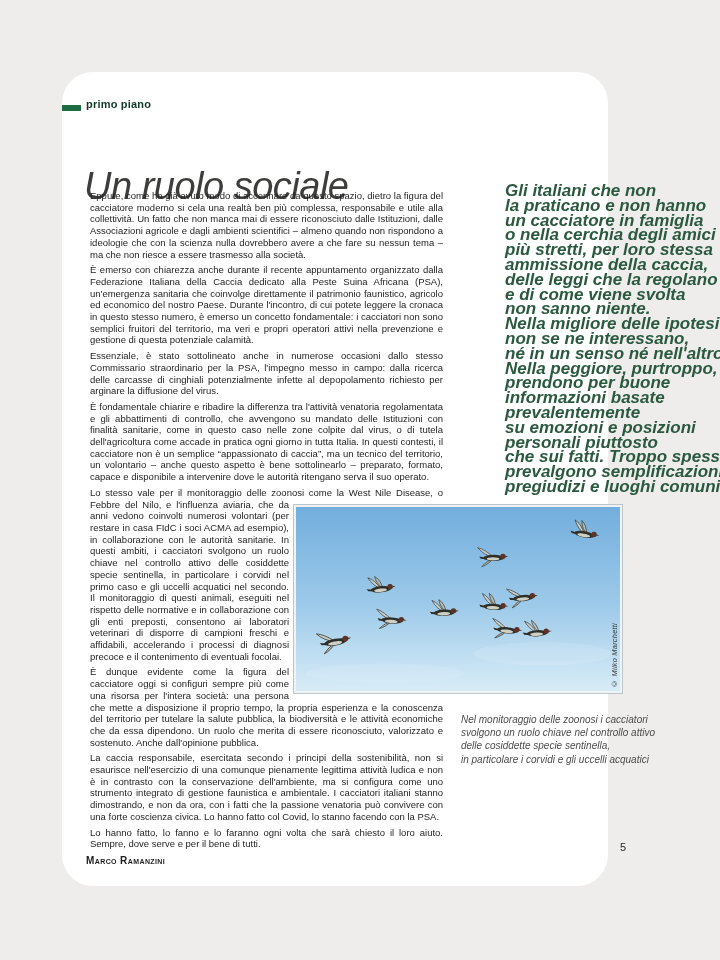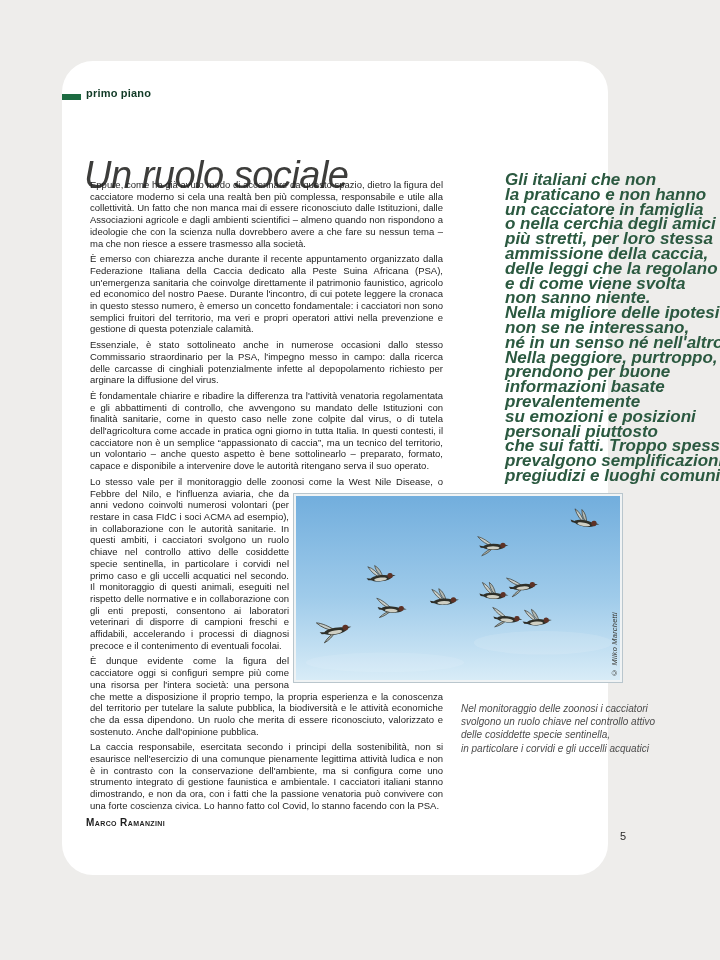--- a/index.html
+++ b/index.html
@@ -4,21 +4,21 @@
 <style>
   html,body{margin:0;padding:0;}
   body{
     width:720px;height:960px;
     background:#eeedeb;
     font-family:"Liberation Sans", sans-serif;
     position:relative;overflow:hidden;
     -webkit-font-smoothing:antialiased;
   }
   .page{
-    position:absolute;left:62px;top:61px;width:546px;height:814px;
+    position:absolute;left:62px;top:72px;width:546px;height:814px;
     background:#ffffff;
     border-radius:31px;
   }
   
   .kicker-bar{
     position:absolute;left:0;top:33px;width:19px;height:6px;
     background:#1c6b41;
   }
   .kicker-label{
     position:absolute;left:24px;top:26px;
@@ -91,20 +91,21 @@
     <div class="spacer-top"></div>
     <div class="spacer-photo"></div>
     <div id="paras">
         <p>Eppure, come ho già avuto modo di accennare da questo spazio, dietro la figura del cacciatore moderno si cela una realtà ben più complessa, responsabile e utile alla collettività. Un fatto che non manca mai di essere riconosciuto dalle Istituzioni, dalle Associazioni agricole e dagli ambienti scientifici – almeno quando non rispondono a ideologie che con la scienza nulla dovrebbero avere a che fare su nessun tema – ma che non riesce a essere trasmesso alla società.</p>
         <p>È emerso con chiarezza anche durante il recente appuntamento organizzato dalla Federazione Italiana della Caccia dedicato alla Peste Suina Africana (PSA), un'emergenza sanitaria che coinvolge direttamente il patrimonio faunistico, agricolo ed economico del nostro Paese. Durante l'incontro, di cui potete leggere la cronaca in questo stesso numero, è emerso un concetto fondamentale: i cacciatori non sono semplici fruitori del territorio, ma veri e propri operatori attivi nella prevenzione e gestione di questa potenziale calamità.</p>
         <p>Essenziale, è stato sottolineato anche in numerose occasioni dallo stesso Commissario straordinario per la PSA, l'impegno messo in campo: dalla ricerca delle carcasse di cinghiali potenzialmente infette al depopolamento richiesto per arginare la diffusione del virus.</p>
         <p>È fondamentale chiarire e ribadire la differenza tra l'attività venatoria regolamentata e gli abbattimenti di controllo, che avvengono su mandato delle Istituzioni con finalità sanitarie, come in questo caso nelle zone colpite dal virus, o di tutela dell'agricoltura come accade in pratica ogni giorno in tutta Italia. In questi contesti, il cacciatore non è un semplice “appassionato di caccia”, ma un tecnico del territorio, un volontario – anche questo aspetto è bene sottolinearlo – preparato, formato, capace e disponibile a intervenire dove le autorità ritengano serva il suo operato.</p>
         <p>Lo stesso vale per il monitoraggio delle zoonosi come la West Nile Disease, o Febbre del Nilo, e l'influenza aviaria, che da anni vedono coinvolti numerosi volontari (per restare in casa FIdC i soci ACMA ad esempio), in collaborazione con le autorità sanitarie. In questi ambiti, i cacciatori svolgono un ruolo chiave nel controllo attivo delle cosiddette specie sentinella, in particolare i corvidi nel primo caso e gli uccelli acquatici nel secondo. Il monitoraggio di questi animali, eseguiti nel rispetto delle normative e in collaborazione con gli enti preposti, consentono ai laboratori veterinari di disporre di campioni freschi e affidabili, accelerando i processi di diagnosi precoce e il contenimento di eventuali focolai.</p>
         <p>È dunque evidente come la figura del cacciatore oggi si configuri sempre più come una risorsa per l'intera società: una persona che mette a disposizione il proprio tempo, la propria esperienza e la conoscenza del territorio per tutelare la salute pubblica, la biodiversità e le attività economiche che da essa dipendono. Un ruolo che merita di essere riconosciuto, valorizzato e sostenuto. Anche dall'opinione pubblica.</p>
         <p>La caccia responsabile, esercitata secondo i principi della sostenibilità, non si esaurisce nell'esercizio di una comunque pienamente legittima attività ludica e non è in contrasto con la conservazione dell'ambiente, ma si configura come uno strumento integrato di gestione faunistica e ambientale. I cacciatori italiani stanno dimostrando, e non da ora, con i fatti che la passione venatoria può convivere con una forte coscienza civica. Lo hanno fatto col Covid, lo stanno facendo con la PSA.</p>
+        <p>Lo hanno fatto, lo fanno e lo faranno ogni volta che sarà chiesto il loro aiuto. Sempre, dove serve e per il bene di tutti.</p>
       </div>
     <div class="author">Marco Ramanzini</div>
   </div>
 
   <div class="pull-quote" id="quote">Gli italiani che non<br>la praticano e non hanno<br>un cacciatore in famiglia<br>o nella cerchia degli amici<br>più stretti, per loro stessa<br>ammissione della caccia,<br>delle leggi che la regolano<br>e di come viene svolta<br>non sanno niente.<br>Nella migliore delle ipotesi<br>non se ne interessano,<br>né in un senso né nell'altro.<br>Nella peggiore, purtroppo,<br>prendono per buone<br>informazioni basate<br>prevalentemente<br>su emozioni e posizioni<br>personali piuttosto<br>che sui fatti. Troppo spesso<br>prevalgono semplificazioni,<br>pregiudizi e luoghi comuni.</div>
 
   <div class="photo">
     <svg viewBox="0 0 328 188" preserveAspectRatio="none">
       <defs>
         <linearGradient id="sky" x1="0" y1="0" x2="0" y2="1">

